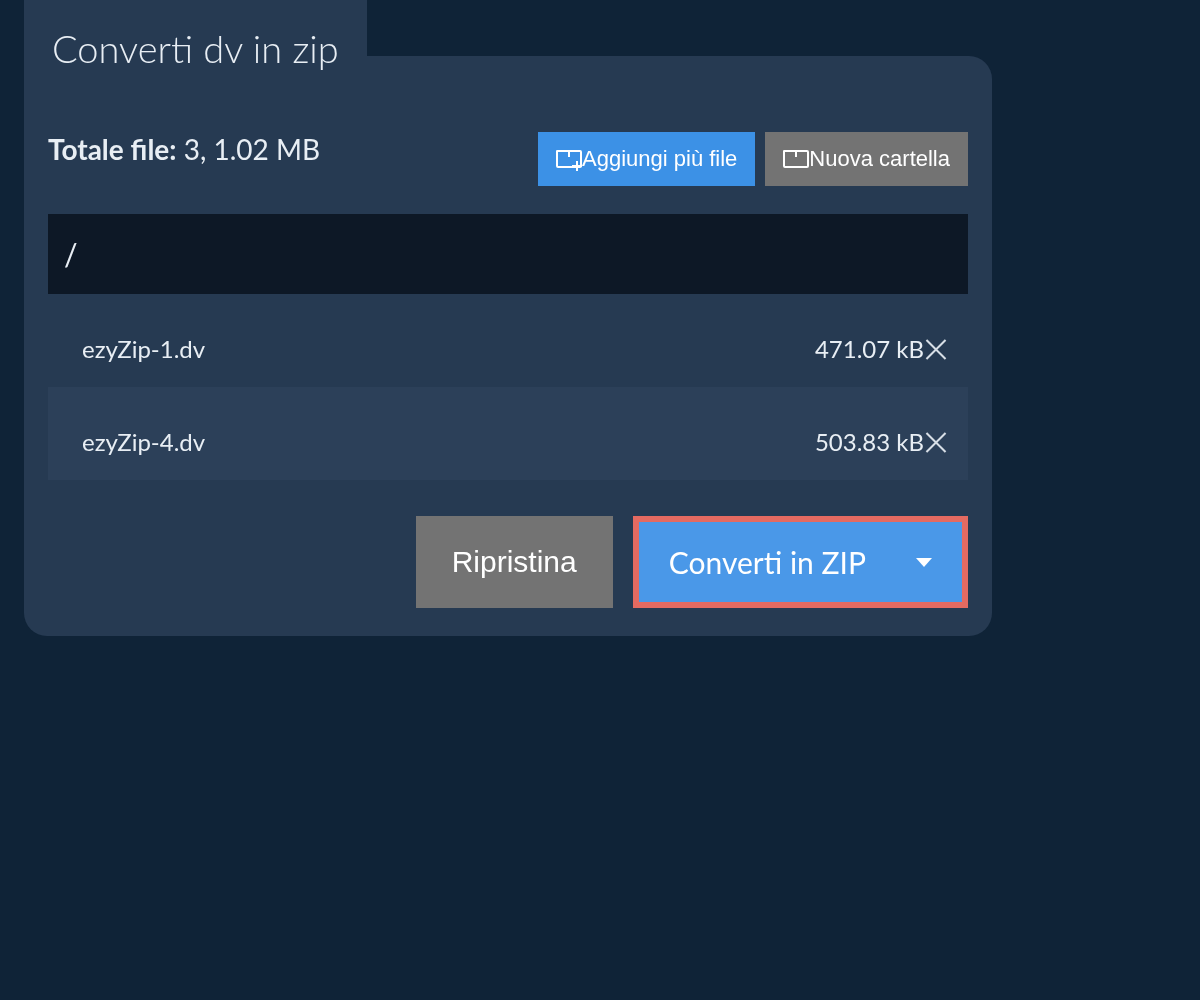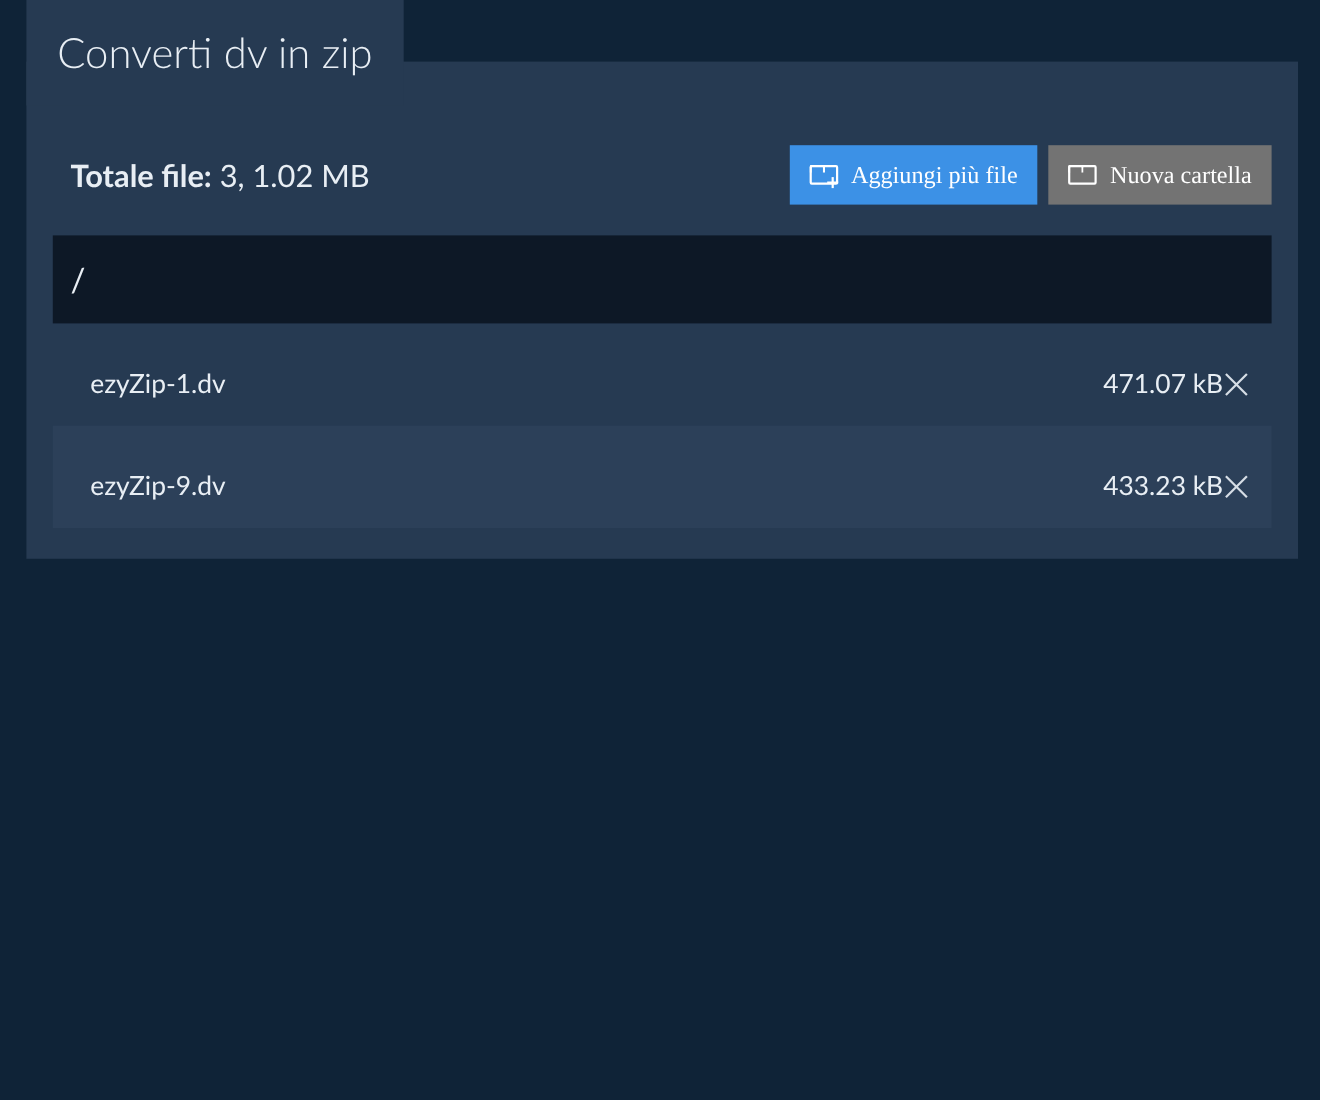--- a/index.html
+++ b/index.html
@@ -8,59 +8,58 @@
     height: 1000px;
     background: #0f2337;
     font-family: "Lato", "Helvetica Neue", Arial, sans-serif;
     color: #e8eef4;
     overflow: hidden;
   }
   .panel {
     position: absolute;
     left: 24px;
     top: 56px;
-    width: 1156px;
+    width: 968px;
     background: #263a52;
     padding-bottom: 28px;
+    border-radius: 23px;
   }
   .tab {
     position: absolute;
     left: 0;
     top: -56px;
     height: 96px;
     padding: 0 28px;
     display: flex;
     align-items: center;
     background: #263a52;
     font-size: 38px;
     font-weight: 300;
     color: #e8eef4;
   }
   .header-row {
     display: flex;
-    align-items: center;
     justify-content: space-between;
     padding: 20px 24px 0 24px;
     margin-top: 56px;
-    margin-left: 16px;
   }
   .totals {
     font-size: 28px;
     font-weight: 400;
     color: #e8eef4;
   }
   .totals .label { font-weight: 700; }
   .header-buttons { display: flex; gap: 10px; }
   .btn {
     display: inline-flex;
     align-items: center;
-    gap: 16px;
+    gap: 4px;
     border: none;
     cursor: pointer;
-    font-family: Liberation Serif, serif;
+    font-family: Liberation Sans, sans-serif;
     color: #fff;
   }
   .btn-primary {
     background: #3c91e6;
     padding: 14px 18px;
     font-size: 22px;
   }
   .btn-secondary {
     background: #737373;
     padding: 14px 18px;
@@ -201,20 +200,31 @@
     <div class="path-bar">
       <span>/</span>
     </div>
 
     <div class="file-row">
       <span class="name">ezyZip-1.dv</span>
       <span class="size">471.07 kB</span>
       <span class="close-x"></span>
     </div>
     <div class="file-row">
-      <span class="name">ezyZip-9.dv</span>
-      <span class="size">433.23 kB</span>
+      <span class="name">ezyZip-4.dv</span>
+      <span class="size">503.83 kB</span>
       <span class="close-x"></span>
     </div>
   </div>
 
+  <div class="footer-row">
+    <button class="btn btn-secondary btn-large">
+      <span>Ripristina</span>
+    </button>
+    <div class="convert-wrap">
+      <button class="btn-convert">
+        <span>Converti in ZIP</span>
+        <span class="caret-down"></span>
+      </button>
+    </div>
+  </div>
 
 </div>
 
 </body></html>

